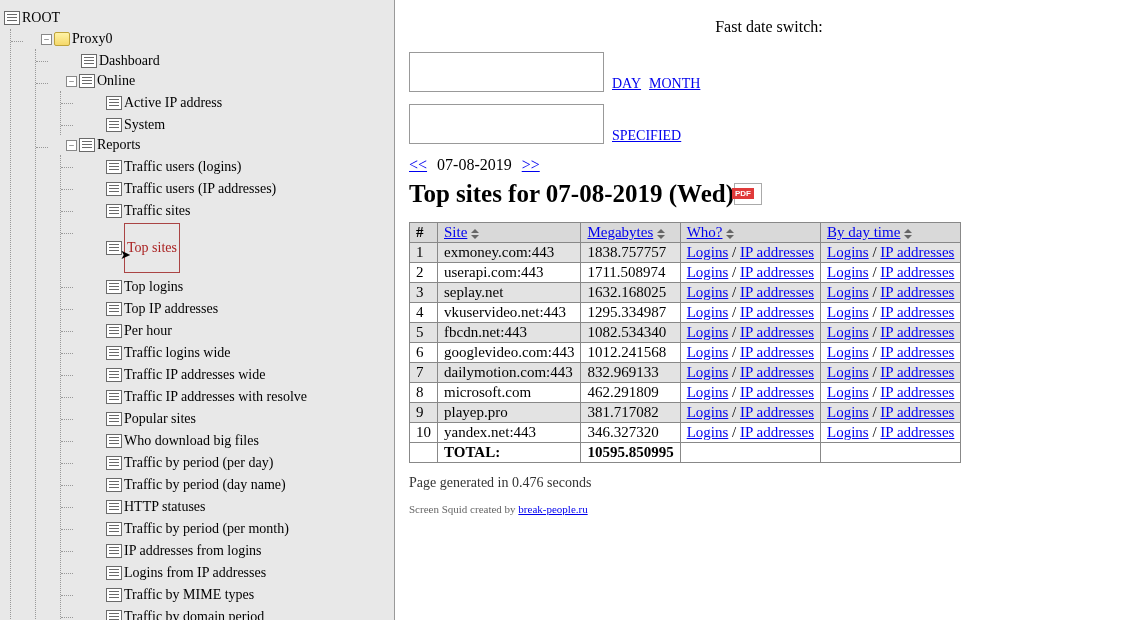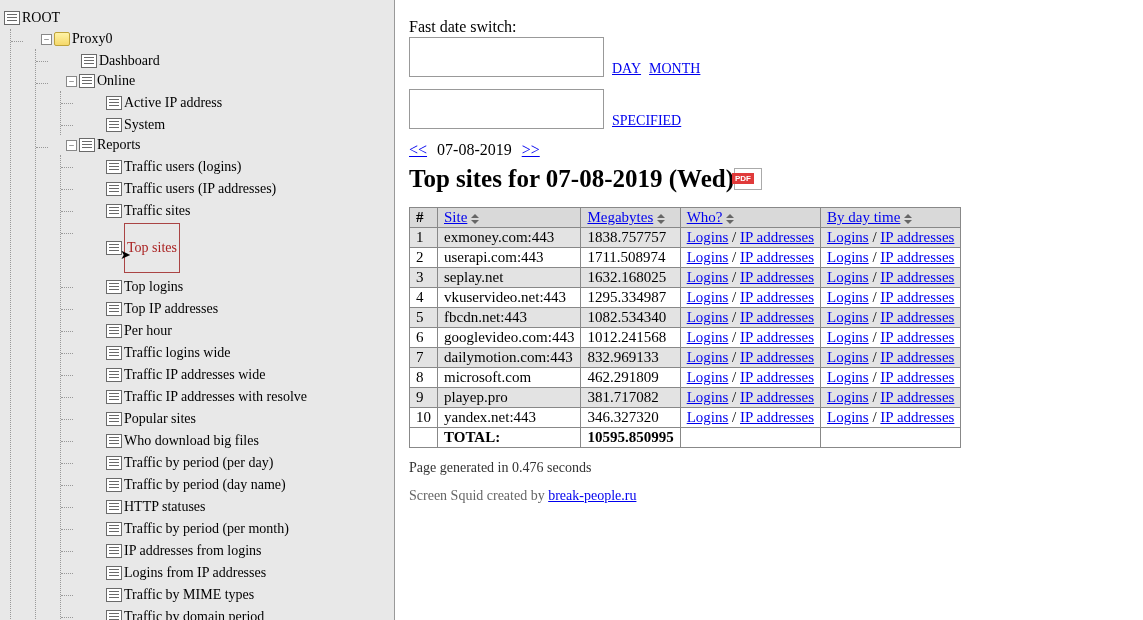--- a/index.html
+++ b/index.html
@@ -37,40 +37,40 @@
   .tree .lines > li { border:none; position:relative; }
   .tree .lines > li::before { content:""; position:absolute; left:0; top:12px; width:12px; border-top:1px dotted #999; }
   .tree .lines > li > .tree-label, .tree .lines > li > .row { margin-left:12px; }
   .row { display:inline-flex; align-items:center; }
   .selected { border:1px solid #aa4444; padding:16px 2px; color:#aa2222; }
   .main {
     flex:1;
     padding: 18px 14px 10px 14px;
     overflow-y:auto;
   }
-  .fast-date { font-size:16px; margin-bottom:1px; }
+  .fast-date { font-size:16px; margin-bottom:16px;text-align:center; }
   .date-row { display:flex; align-items:flex-end; gap:8px; margin-bottom:12px; }
   .date-input {
     width:195px; height:40px; border:1px solid #999; background:#fff; font-size:15px; padding:4px;
   }
   .date-nav { font-size:16px; margin-bottom:6px; }
   .date-nav .cur { padding:0 6px; }
   h1.title { font-size:25px; font-weight:bold; margin:2px 0 14px 0; display:flex; align-items:center; gap:0; font-family: Georgia, serif; text-align: center; }
   .pdf-icon { width:28px; height:22px; background:#fff; border:1px solid #aaa; position:relative; display:inline-block; }
   .pdf-icon::after { content:"PDF"; position:absolute; left:-3px; top:4px; background:#e03a3a; color:#fff; font-size:8px; padding:1px 3px; font-family:Arial, sans-serif; }
   table.data { border-collapse:collapse; }
   table.data th, table.data td { border:1px solid #888; padding:1px 6px; font-size:15px; text-align:left; font-family: Georgia, serif; }
   table.data th { background:#d9d9d9; font-weight:normal; }
   table.data tr.odd td { background:#e3e3e3; }
   table.data tr.total td { font-weight:bold; }
   .sort-icon { width:10px; height:10px; display:inline-block; margin-left:4px; vertical-align:middle; position:relative; }
   .sort-icon::before { content:""; position:absolute; left:0; top:0; border-left:4px solid transparent; border-right:4px solid transparent; border-bottom:4px solid #666; }
   .sort-icon::after { content:""; position:absolute; left:0; bottom:0; border-left:4px solid transparent; border-right:4px solid transparent; border-top:4px solid #666; }
   .footer { font-size:14px; color:#333; margin-top:12px; }
-  .footer2 { font-size:14px; color:#666; margin-top:12px; }
+  .footer2 { font-size:11px; color:#666; margin-top:12px; }
   .cursor { position:absolute; left:120px; top:247px; font-size:13px; pointer-events:none; }
 </style>
 </head>
 <body>
 
 <div class="sidebar">
   <div class="tree">
     <ul class="root">
       <li>
         <span class="row tree-label">

